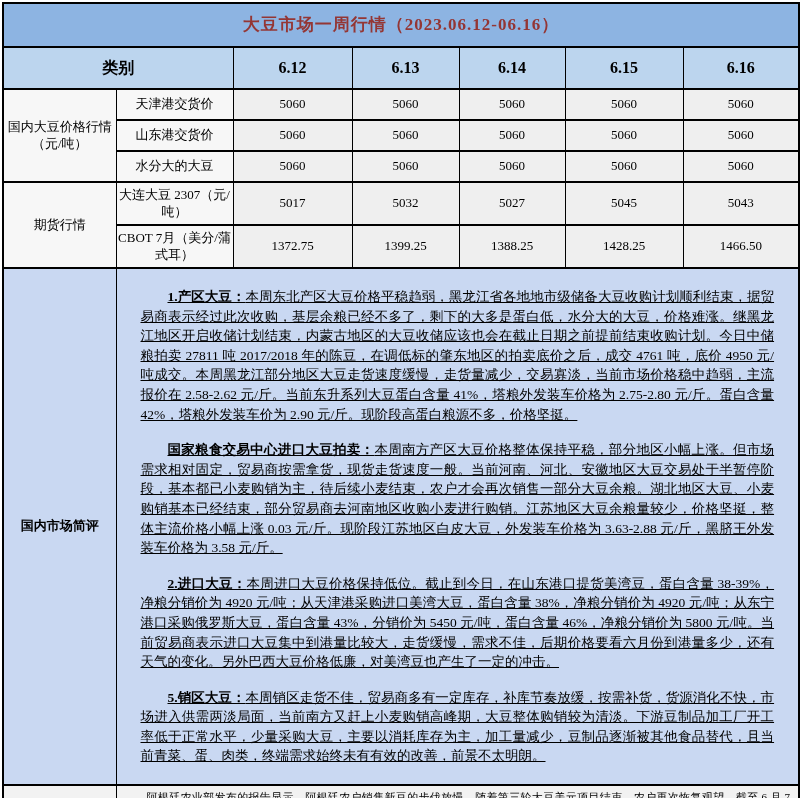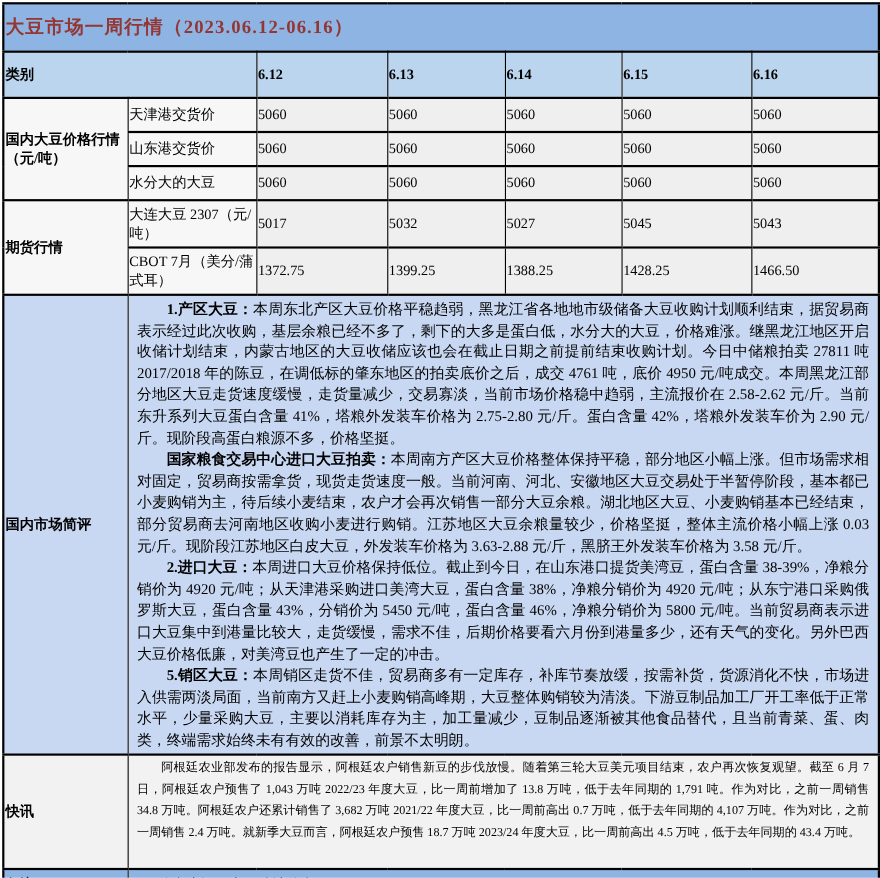--- a/index.html
+++ b/index.html
@@ -6,34 +6,34 @@
     --title-bg:#8DB4E2; --title-text:#943634; --header-bg:#BCD5EE;
     --label-bg:#F7F7F7; --value-bg:#EFEFEF; --review-bg:#C9D8F2;
     --news-bg:#F2F2F2; --remark-bg:#8DB4E2; --border:#000000;
   }
   html,body{margin:0;padding:0;background:#ffffff;}
   body{width:800px;height:798px;box-sizing:border-box;padding:2px;
        font-family:"Liberation Serif","DejaVu Serif",serif;color:#000;}
   table{width:796px;border-collapse:collapse;table-layout:fixed;
         border:2px solid var(--border);}
   td{border-style:solid;border-color:var(--border);border-width:2px 1px;
-     vertical-align:middle;overflow:hidden;
+     text-align:center;vertical-align:middle;overflow:hidden;
      font-size:13px;line-height:1.25;}
   .row-title td{height:40px;background:var(--title-bg);color:var(--title-text);
      font-weight:bold;font-size:17px;letter-spacing:1px;}
-  .row-header td{height:38px;background:var(--header-bg);font-weight:bold;font-size:13px;font-family:Liberation Serif, serif;}
+  .row-header td{height:38px;background:var(--header-bg);font-weight:bold;font-size:16px;font-family:Liberation Serif, serif;}
   .row-port td{height:27px;}
   .row-fut td{height:39px;}
   .c-label{background:var(--label-bg);}
-  .c-label.bold{font-weight:bold;}
+  .c-label.bold{font-weight:normal;}
   .c-val{background:var(--value-bg);}
   .review-label{background:var(--review-bg);font-weight:bold;margin-top:40px;}
   .review-cell{background:var(--review-bg);height:412px;vertical-align:top;
      text-align:justify;padding:2px 8px 2px 8px;}
-  .review-cell p{margin:0;text-indent:2em;font-size:13.5px;line-height:19.6px;}
+  .review-cell p{margin:16px;text-indent:2em;font-size:13.5px;line-height:19.6px;text-decoration:underline;}
   .news-label{background:var(--news-bg);font-weight:bold;}
   .news-cell{background:var(--news-bg);height:98px;vertical-align:top;
      text-align:justify;padding:2px 8px;}
   .news-cell p{margin:0;text-indent:2em;font-size:11px;line-height:19.6px;}
   .remark-label{background:var(--remark-bg);font-weight:bold;height:24px;}
   .remark-cell{background:var(--remark-bg);text-align:left;text-indent:2em;height:24px;}
   .lead{font-weight:bold;}
 </style>
 </head>
 <body>

